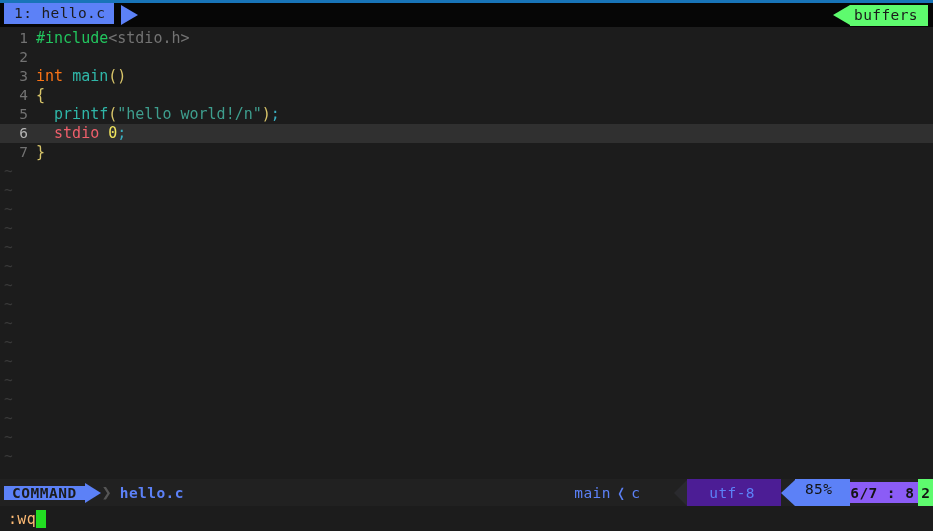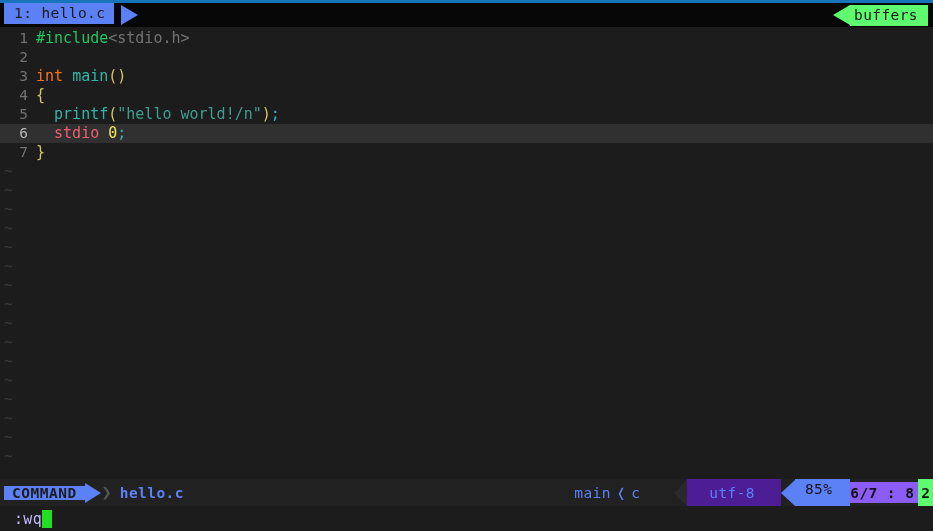--- a/index.html
+++ b/index.html
@@ -255,22 +255,22 @@
 
   
   .cmdline {
     position: relative;
     flex: 0 0 25px;
     height: 25px;
     background: #1c1c1c;
     display: flex;
     align-items: center;
     font-size: 15px;
-    color: #c4b5fd;
-    padding-left: 14px;
+    color: #fdba74;
+    padding-left: 8px;
     white-space: pre;
   }
   .cmd-text { letter-spacing: 0.3px; }
   .cmd-cursor {
     display: inline-block;
     width: 10px; height: 18px;
     background: #22dd22;
     margin-left: 0px;
   }
 </style>

